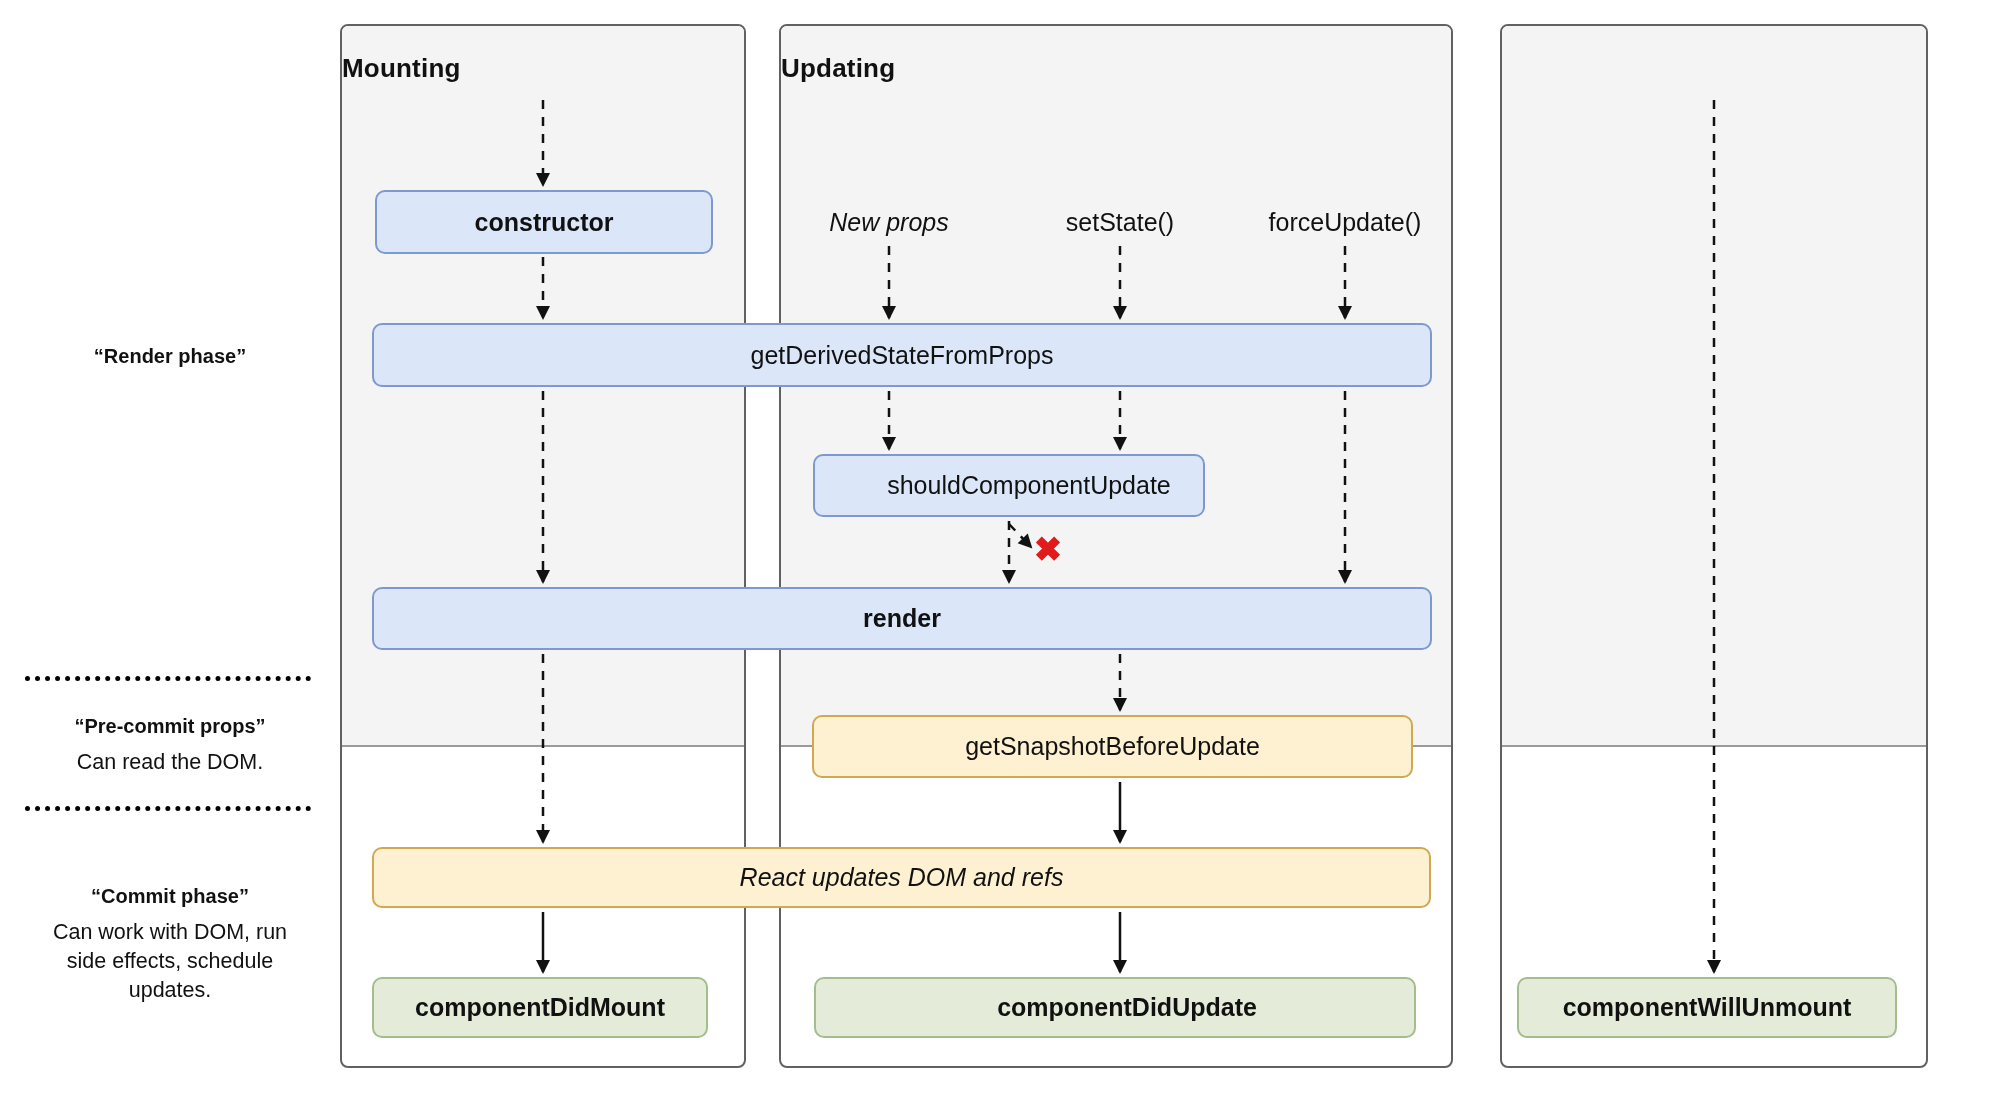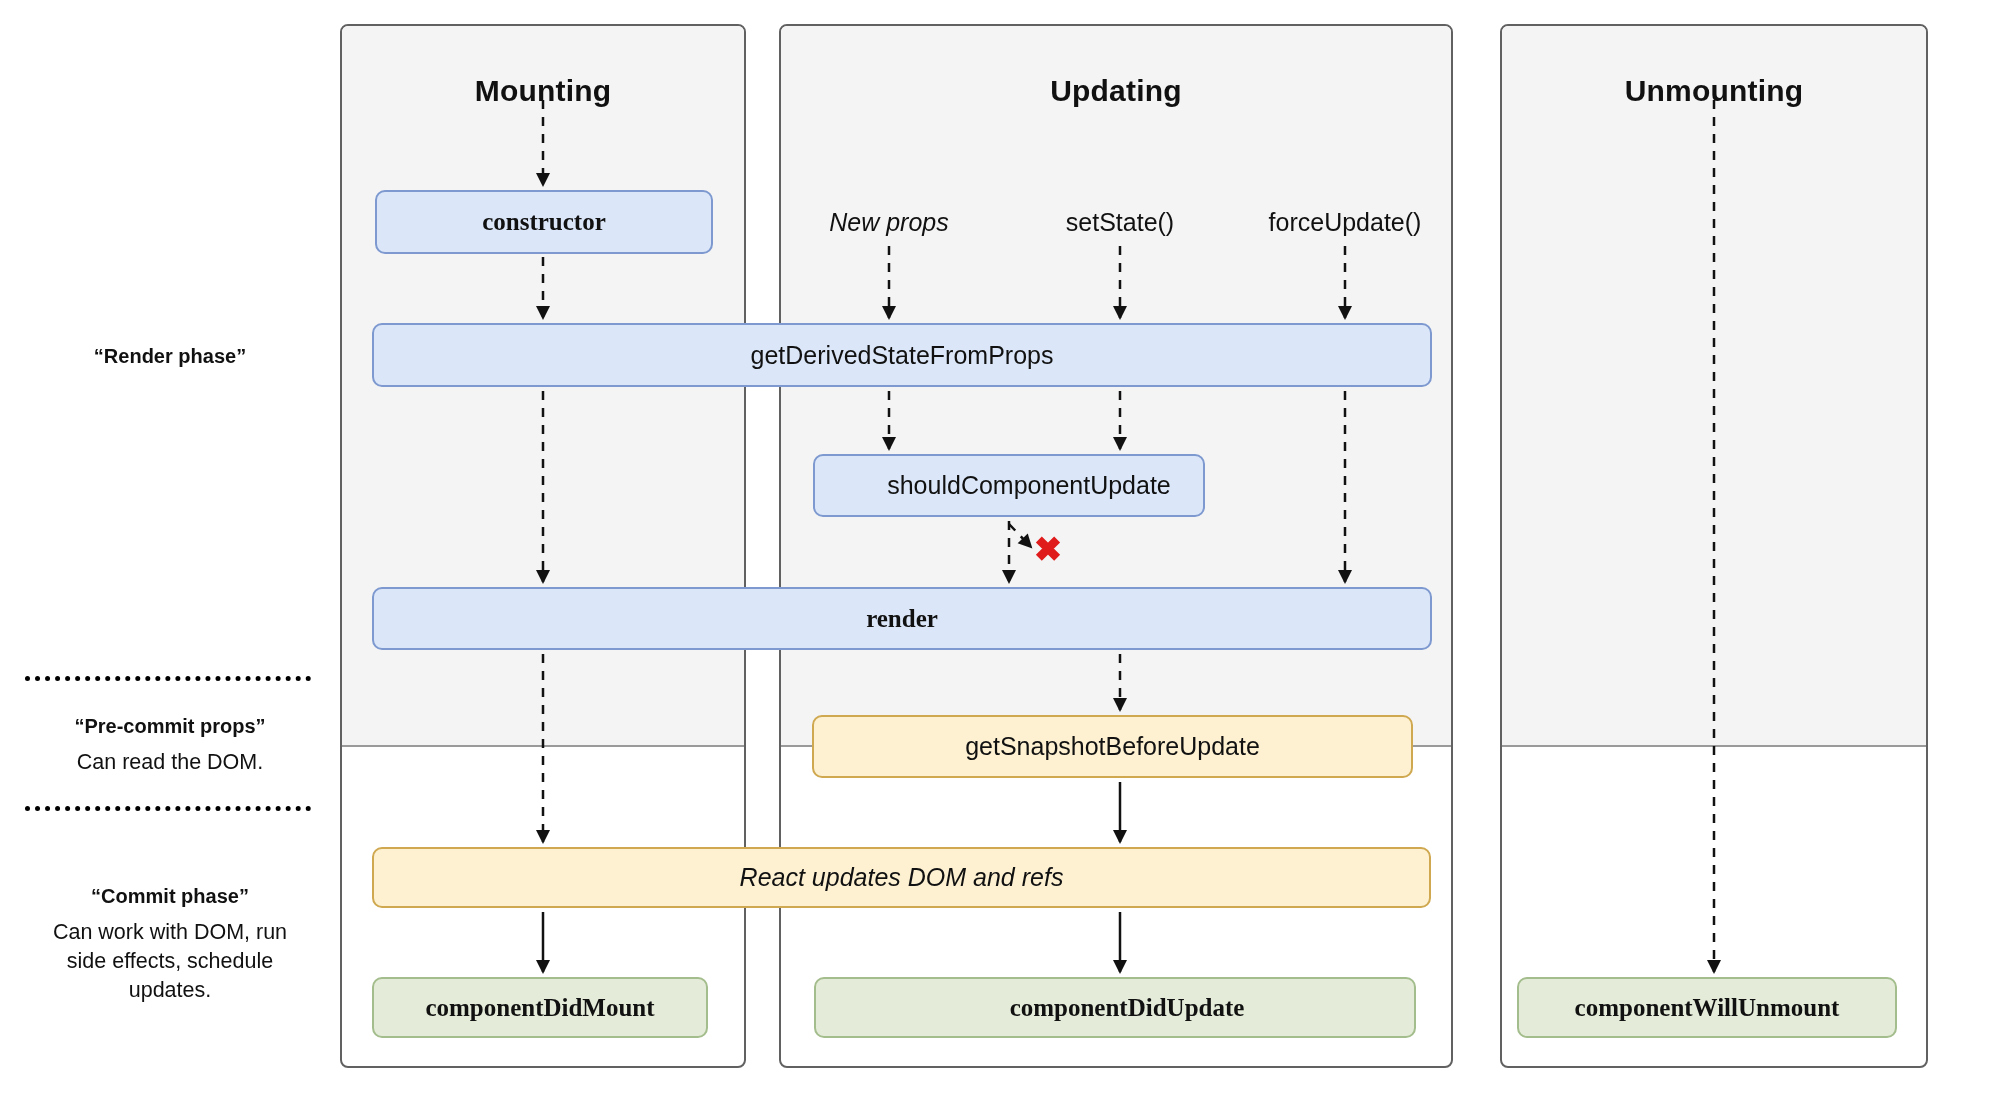--- a/index.html
+++ b/index.html
@@ -11,31 +11,31 @@
   }
   *{box-sizing:border-box;margin:0;padding:0;}
   body{background:#ffffff;font-family:"Liberation Sans",sans-serif;color:var(--ink);}
   .stage{position:relative;width:2000px;height:1097px;background:#ffffff;overflow:hidden;}
 
   .column{position:absolute;top:24px;height:1044px;background:#ffffff;
           border:2px solid var(--col-border);border-radius:8px;}
   .column .grayzone{position:absolute;left:0;right:0;top:0;height:721px;
           background:var(--col-bg);border-bottom:2px solid var(--split-border);
           border-radius:6px 6px 0 0;}
-  .col-title{position:absolute;left:0;right:0;top:48px;text-align:center;
-          font-size:30px;font-weight:600;letter-spacing:.2px;}
+  .col-title{position:absolute;left:0;right:0;top:27px;
+          font-size:26px;font-weight:600;letter-spacing:.2px;}
 
   svg.arrows{position:absolute;left:0;top:0;z-index:3;pointer-events:none;}
 
   .node{position:absolute;z-index:4;display:flex;align-items:center;justify-content:center;
         border-radius:10px;border:2px solid;font-size:25px;text-align:center;}
   .node.blue{background:var(--blue-fill);border-color:var(--blue-border);}
   .node.yellow{background:var(--yellow-fill);border-color:var(--yellow-border);}
   .node.green{background:var(--green-fill);border-color:var(--green-border);}
-  .bold{font-weight:700;font-family:Liberation Serif, serif;}
+  .bold{font-weight:700;}
   .italic{font-style:italic;}
 
   .trigger{position:absolute;z-index:4;transform:translate(-50%,-50%);
            font-size:25px;white-space:nowrap;}
 
   .phase{position:absolute;left:40px;width:260px;text-align:center;z-index:2;}
   .phase-title{font-size:20px;font-weight:600;line-height:32px;}
   .phase-body{font-size:21.5px;line-height:29px;margin-top:6px;}
   .divider{position:absolute;left:25px;width:286px;border-top:5px dotted #000;z-index:2;}
 
@@ -50,21 +50,20 @@
   <div class="column" style="left:340px;width:406px;">
     <div class="grayzone"></div>
     <div class="col-title">Mounting</div>
   </div>
   <div class="column" style="left:779px;width:674px;">
     <div class="grayzone"></div>
     <div class="col-title">Updating</div>
   </div>
   <div class="column" style="left:1500px;width:428px;">
     <div class="grayzone"></div>
-    <div class="col-title">Unmounting</div>
   </div>
 
   <div class="phase" style="top:340px;">
     <div class="phase-title">“Render phase”</div>
   </div>
   <div class="divider" style="top:676px;"></div>
   <div class="phase" style="top:710px;">
     <div class="phase-title">“Pre-commit props”</div>
     <div class="phase-body">Can read the DOM.</div>
   </div>

